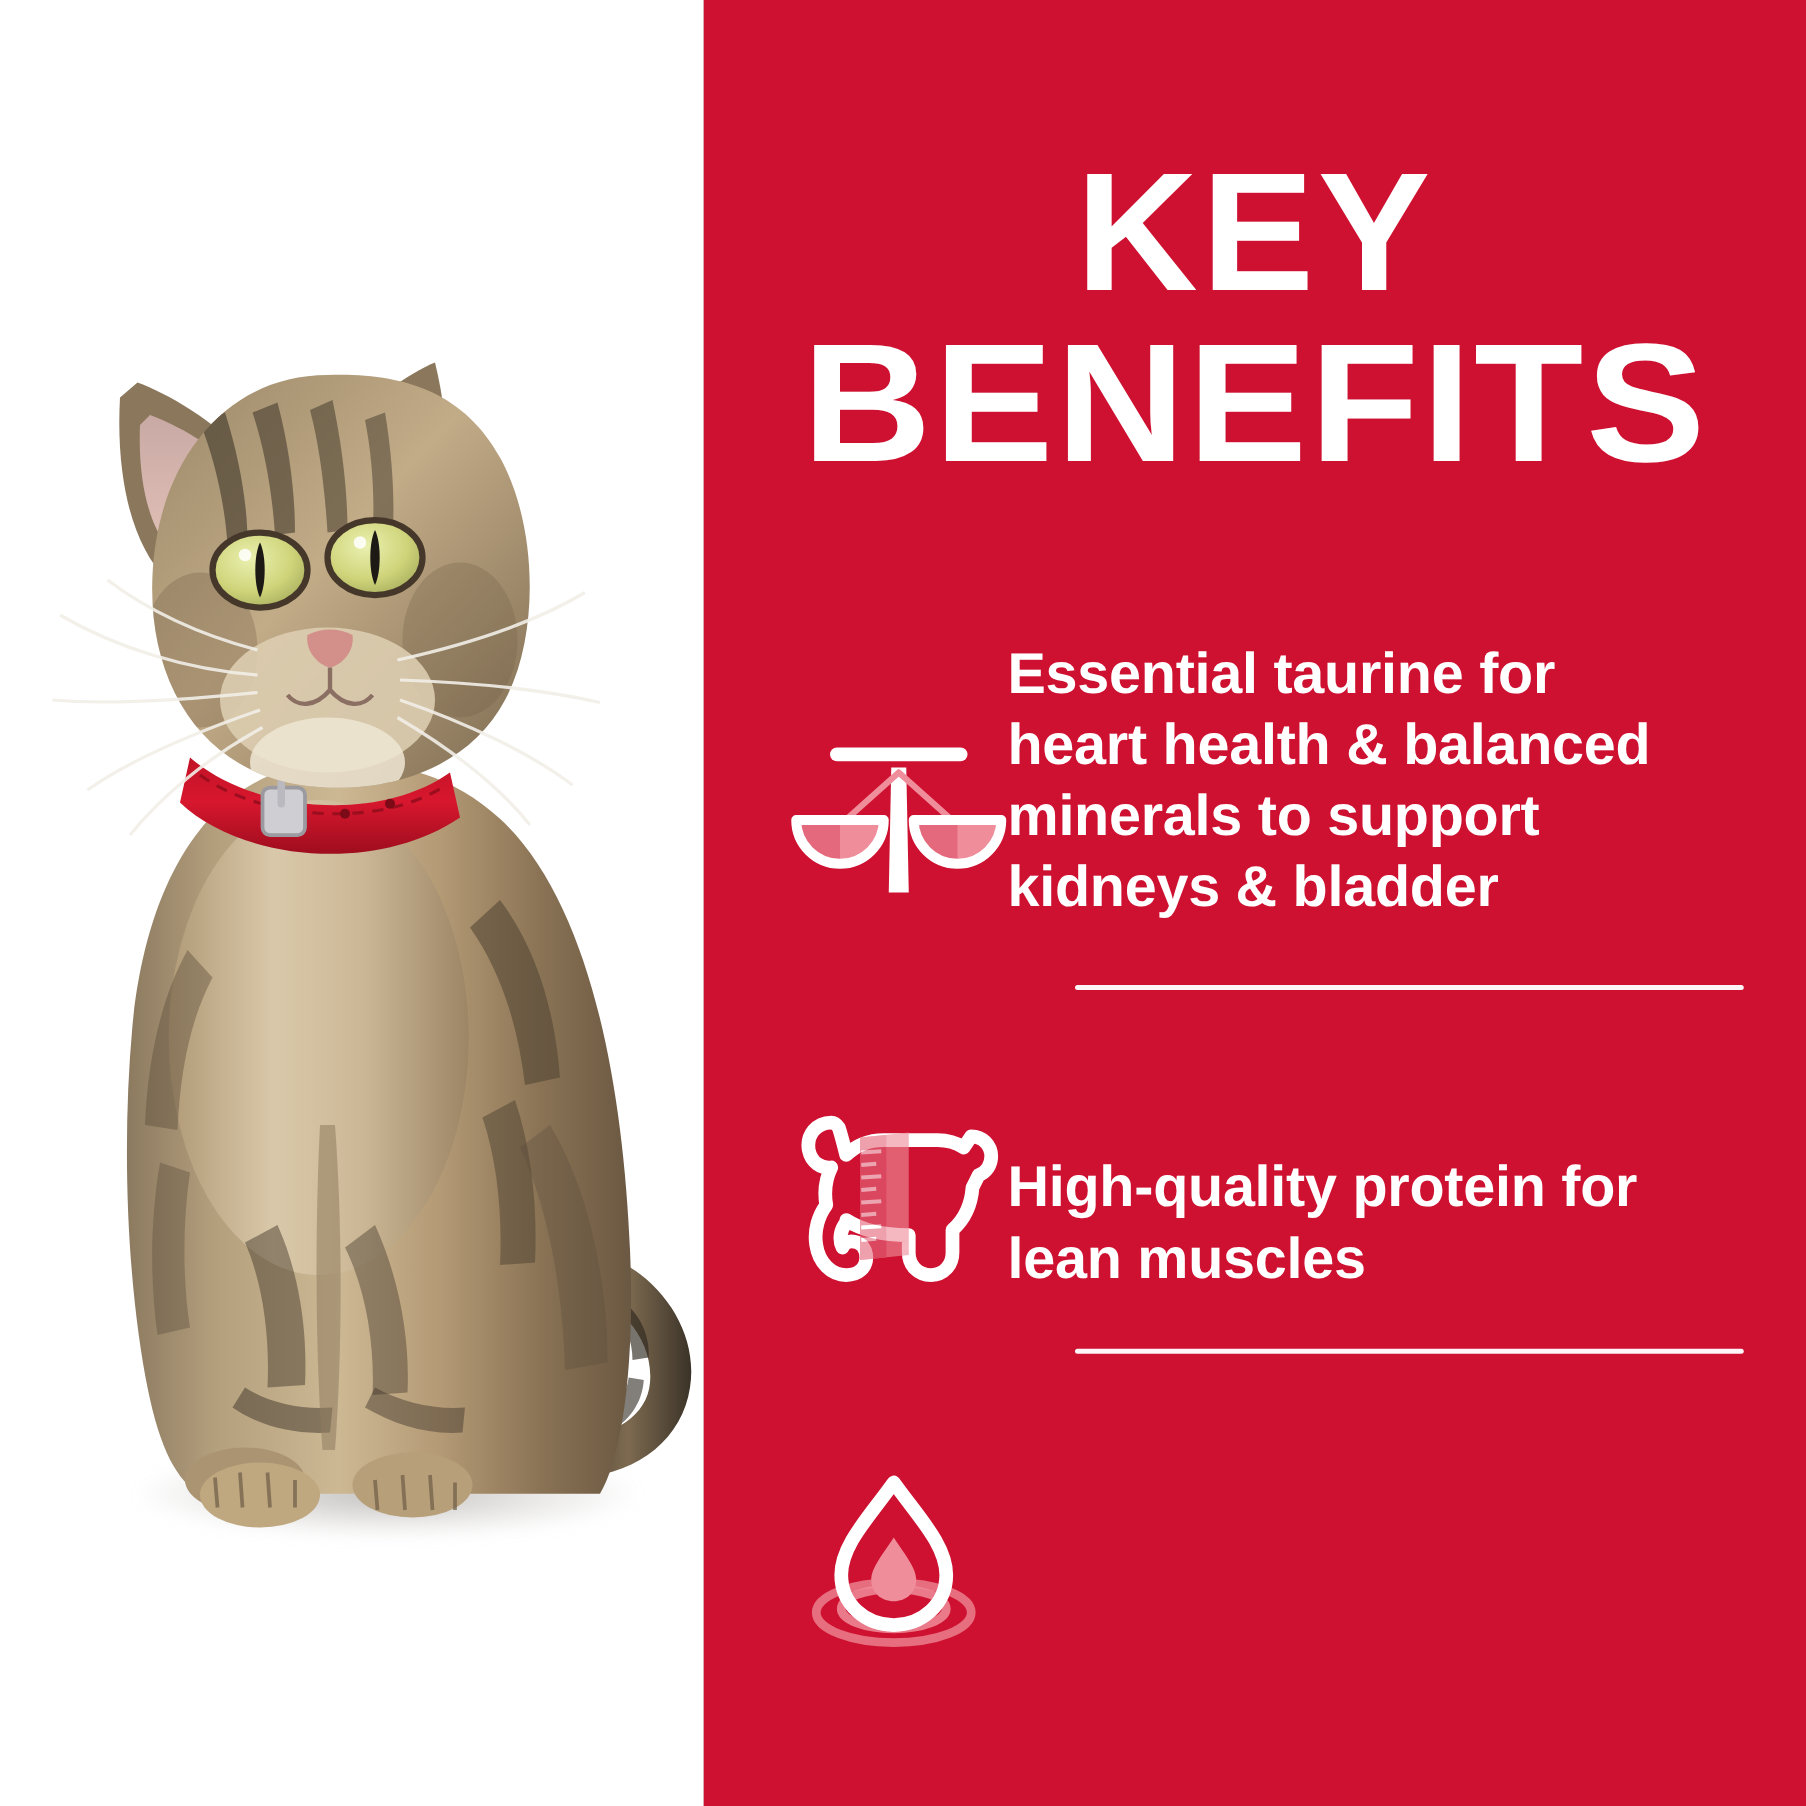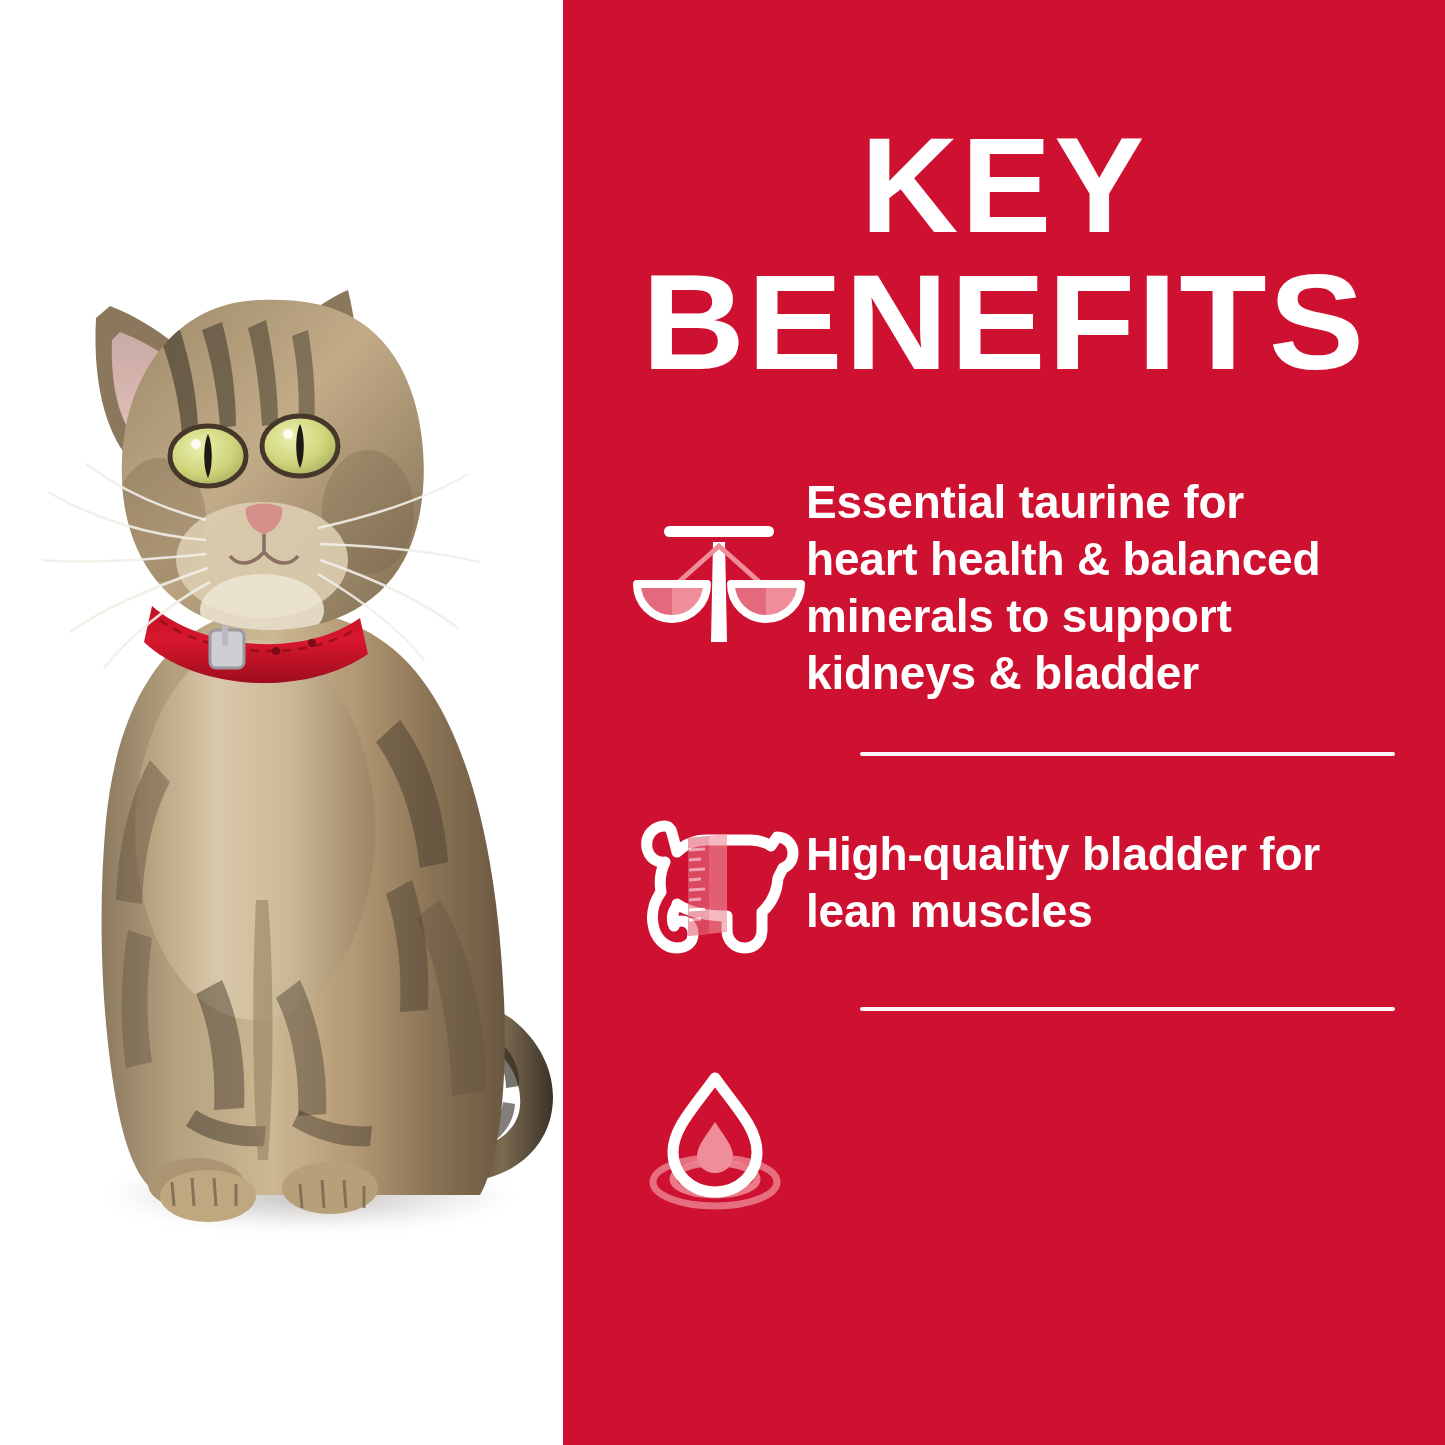--- a/index.html
+++ b/index.html
@@ -100,22 +100,23 @@
   .benefits {
     position: absolute;
     left: 0;
     top: 470px;
     width: 882px;
   }
 
   .benefit-row {
     position: relative;
     display: flex;
-    align-items: center;
+    align-items: flex-end;
     padding-left: 68px;
+    margin-top: 36px;
   }
 
   .benefit-icon {
     flex: 0 0 175px;
     width: 175px;
     display: flex;
     align-items: flex-start;
     justify-content: flex-start;
     padding-top: 10px;
   }
@@ -401,21 +402,21 @@
                 <path d="M58 62 L 74 61"></path>
                 <path d="M58 72 L 70 71"></path>
                 <path d="M58 82 L 74 81"></path>
                 <path d="M58 92 L 70 91"></path>
                 <path d="M58 102 L 74 101"></path>
                 <path d="M58 112 L 70 111"></path>
               </g>
             </g>
           </svg>
         </div>
-        <div class="benefit-text">High-quality bladder for lean muscles</div>
+        <div class="benefit-text">High-quality protein for lean muscles</div>
       </div>
 
       <div class="row-gap-3"></div>
       <div class="divider"></div>
       <div class="row-gap-4"></div>
 
       <div class="benefit-row">
         <div class="benefit-icon">
           <svg width="175" height="150" viewBox="0 0 175 150">
 

